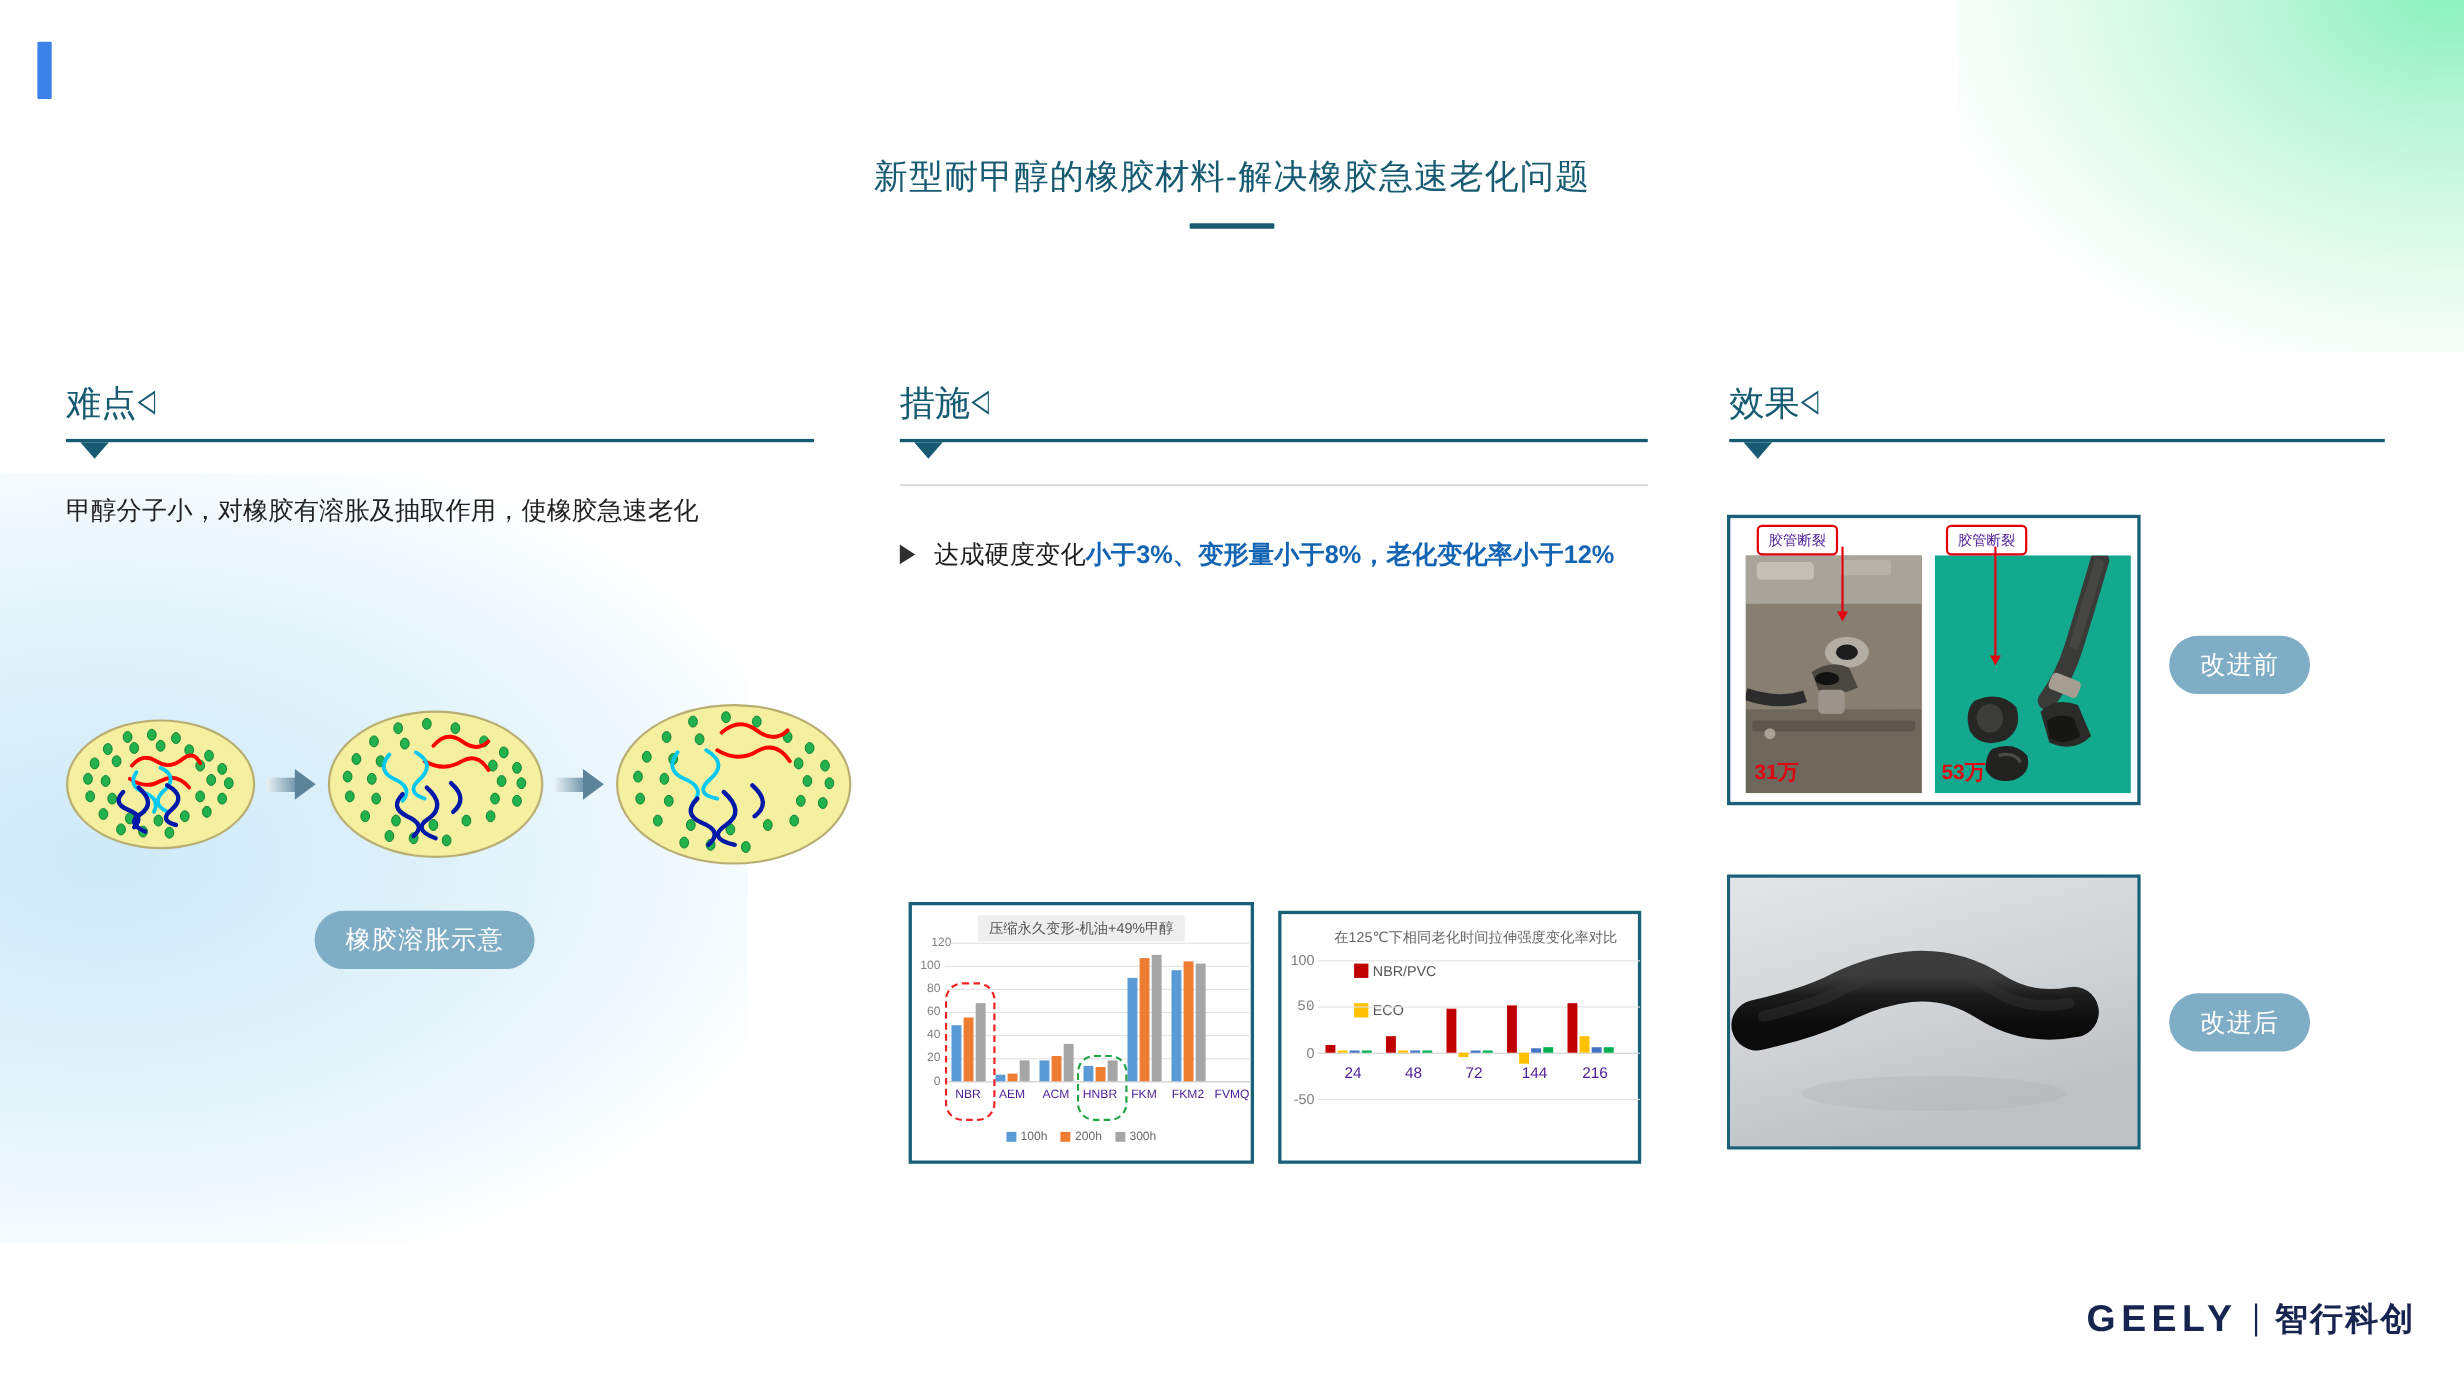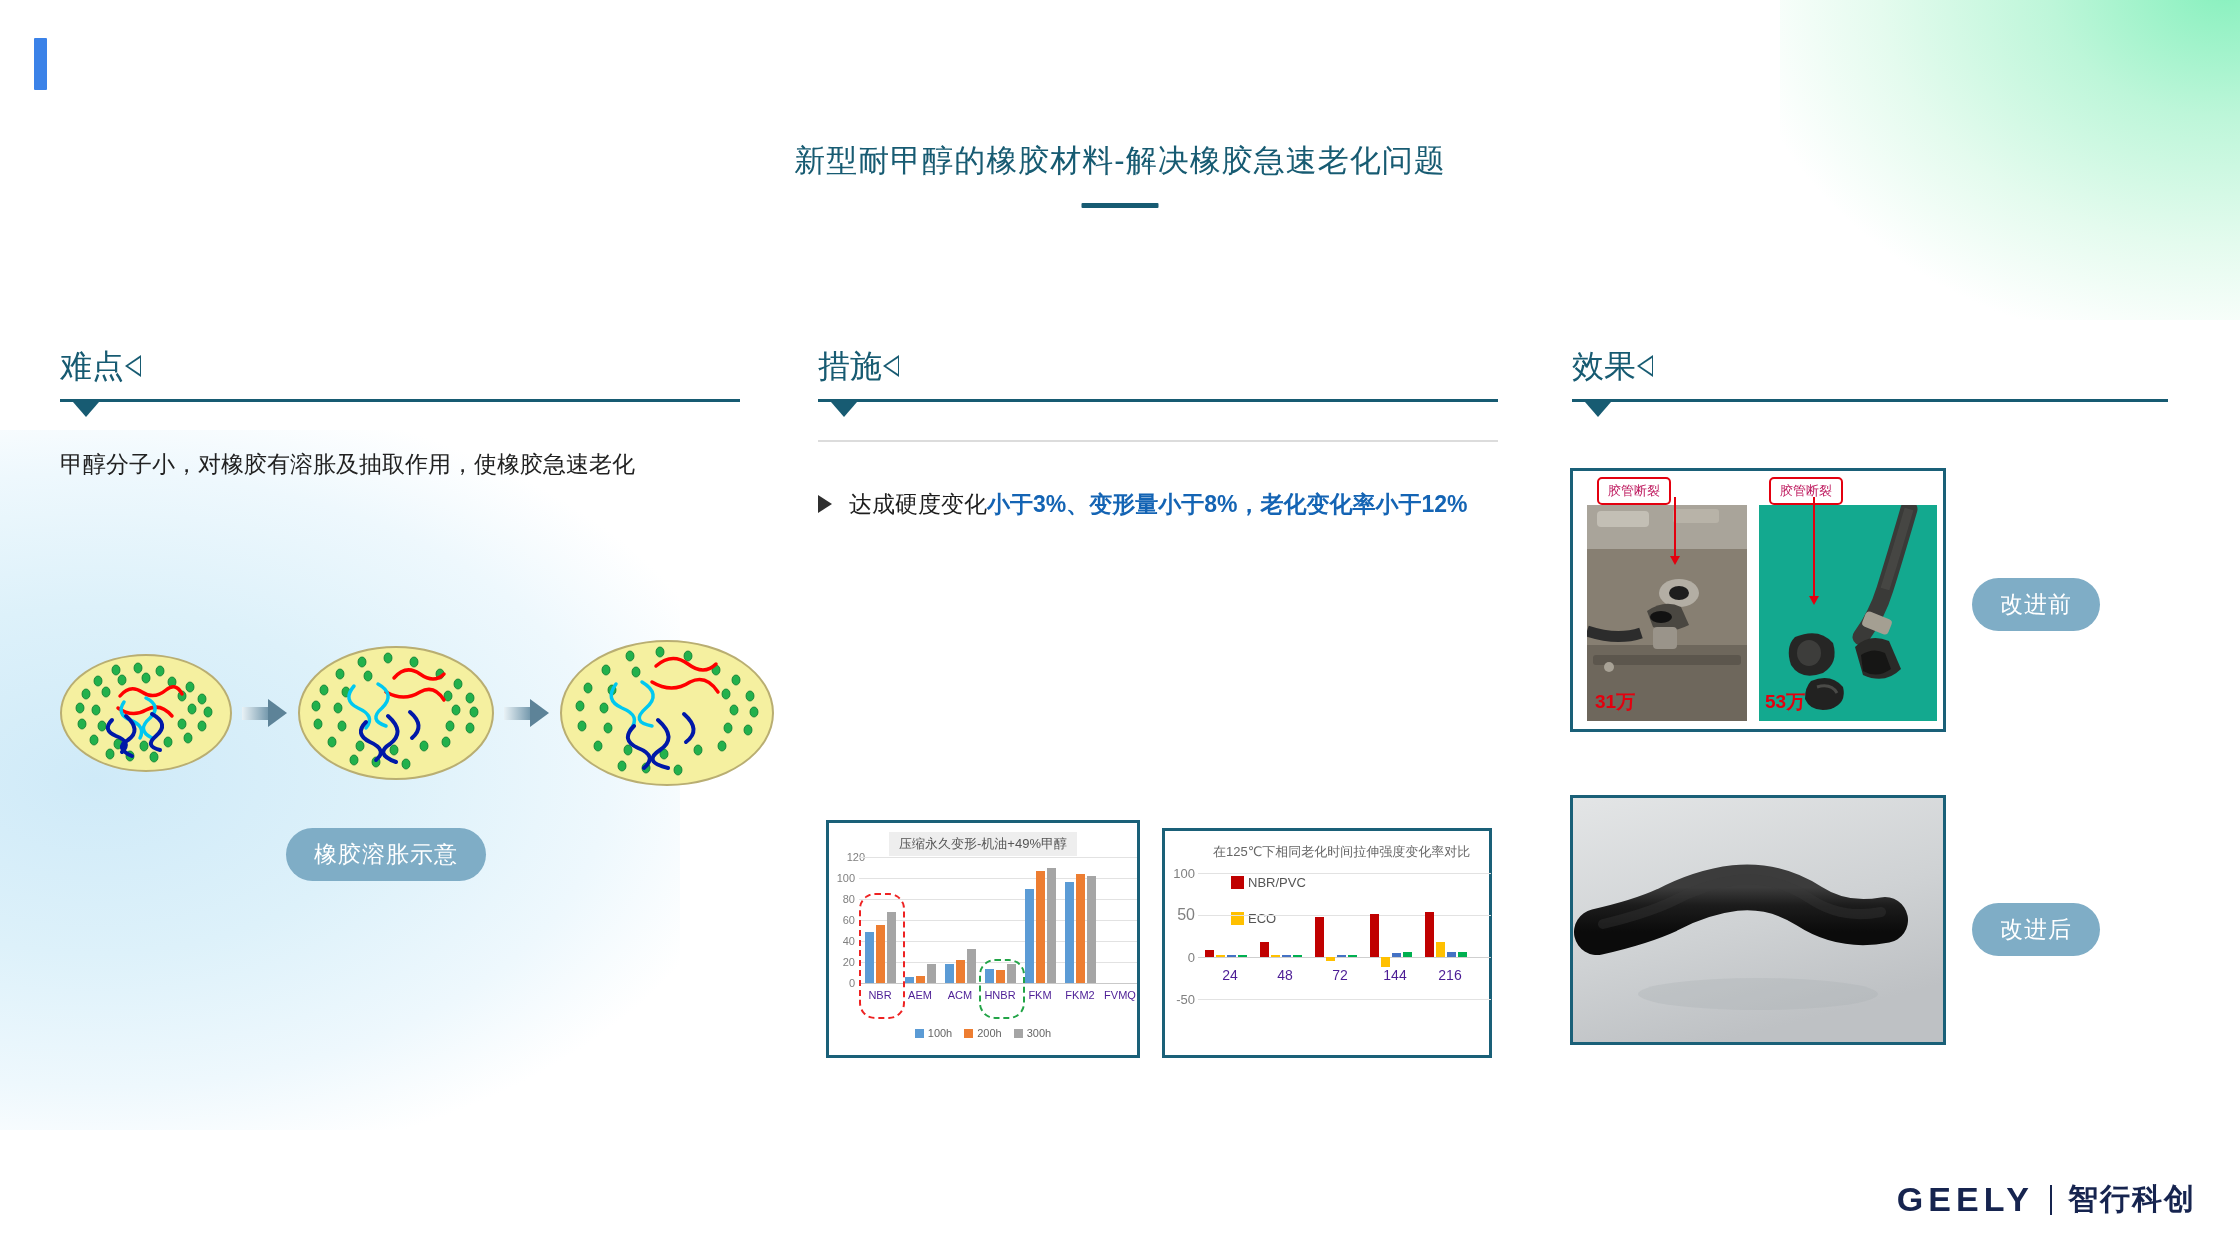--- a/index.html
+++ b/index.html
@@ -120,21 +120,21 @@
   
   .c2-title{position:absolute;font-size:13px;color:#666;line-height:1.35;}
   .c2-legend{position:absolute;font-size:13px;color:#555;}
   .c2-legend .lg{margin-bottom:6px;}
   .c2-legend .sw{width:13px;height:13px;}
 
   
   .photo-box{position:absolute;border:3px solid #1a6078;box-sizing:border-box;background:#fff;}
   .ph-label{
     position:absolute;background:#fff;border:2px solid #e3000f;border-radius:5px;
-    font-size:13px;color:#be185d;padding:3px 9px;white-space:nowrap;
+    font-size:13px;color:#4c1d95;padding:3px 9px;white-space:nowrap;
   }
   .ph-arrow{position:absolute;width:2px;background:#e3000f;}
   .ph-arrow::after{
     content:"";position:absolute;left:-4px;bottom:-8px;
     width:0;height:0;border-left:5px solid transparent;border-right:5px solid transparent;
     border-top:9px solid #e3000f;
   }
   .mileage{position:absolute;color:#e3000f;font-size:19px;font-weight:bold;}
 
   
@@ -415,21 +415,21 @@
     </span><br>
     <span class="lg">
       <i class="sw" style="background:#ffc000;"></i>
       <span>ECO</span>
     </span>
   </div>
 
   <div class="plot" style="position:absolute;left:0;top:22px;width:330px;height:190px;">
 
     <div class="ylab" style="left:0;width:30px;top:20px;font-size:13px;">100</div>
-    <div class="ylab" style="left:0;width:30px;top:62px;font-size:16px;">50</div>
+    <div class="ylab" style="left:0;width:30px;top:62px;font-size:13px;font-family:Liberation Mono, monospace;">50</div>
     <div class="ylab" style="left:0;width:30px;top:104px;font-size:13px;">0</div>
     <div class="ylab" style="left:0;width:30px;top:146px;font-size:13px;">-50</div>
 
     <div class="grid" style="left:33px;right:4px;top:20px;"></div>
     <div class="grid" style="left:33px;right:4px;top:62px;"></div>
     <div class="grid" style="left:33px;right:4px;top:104px;background:#cfcfcf;"></div>
     <div class="grid" style="left:33px;right:4px;top:146px;"></div>
 
     <div style="position:absolute;left:38px;width:54px;top:0;height:150px;">
       <div style="position:absolute;left:2px;bottom:46px;width:9px;height:7px;background:#c00000;"></div>

